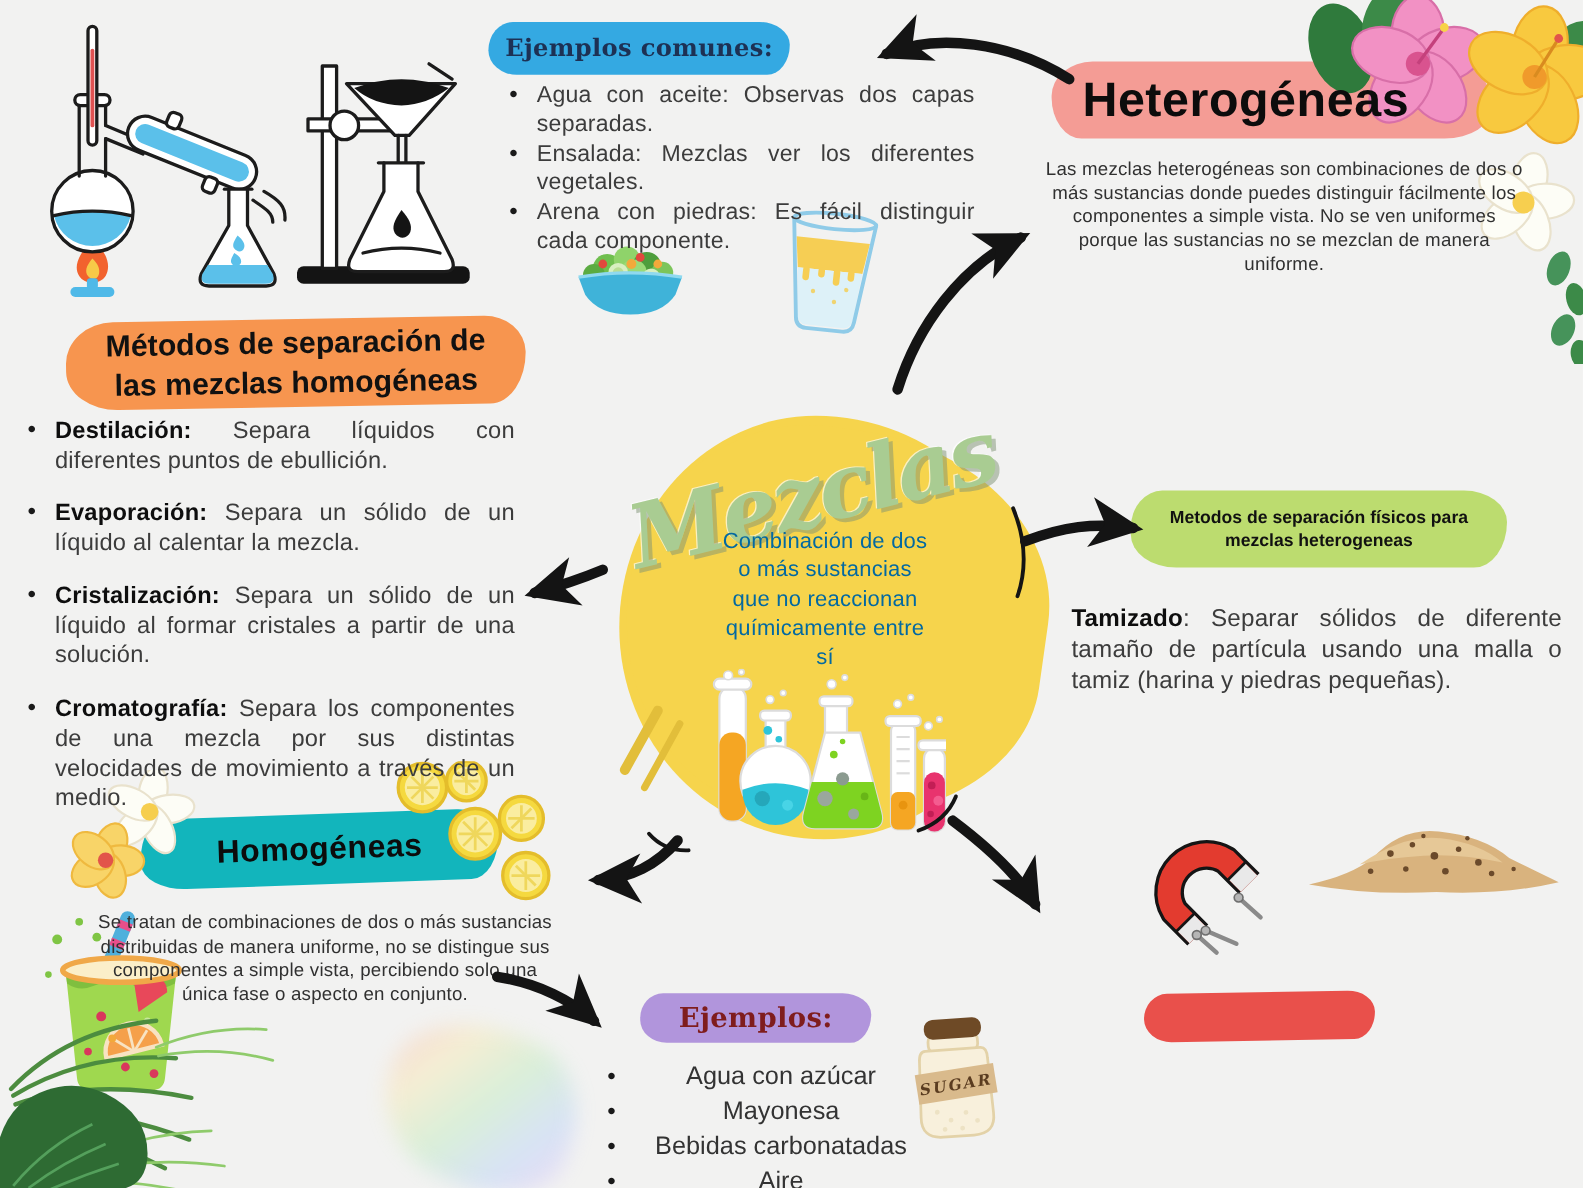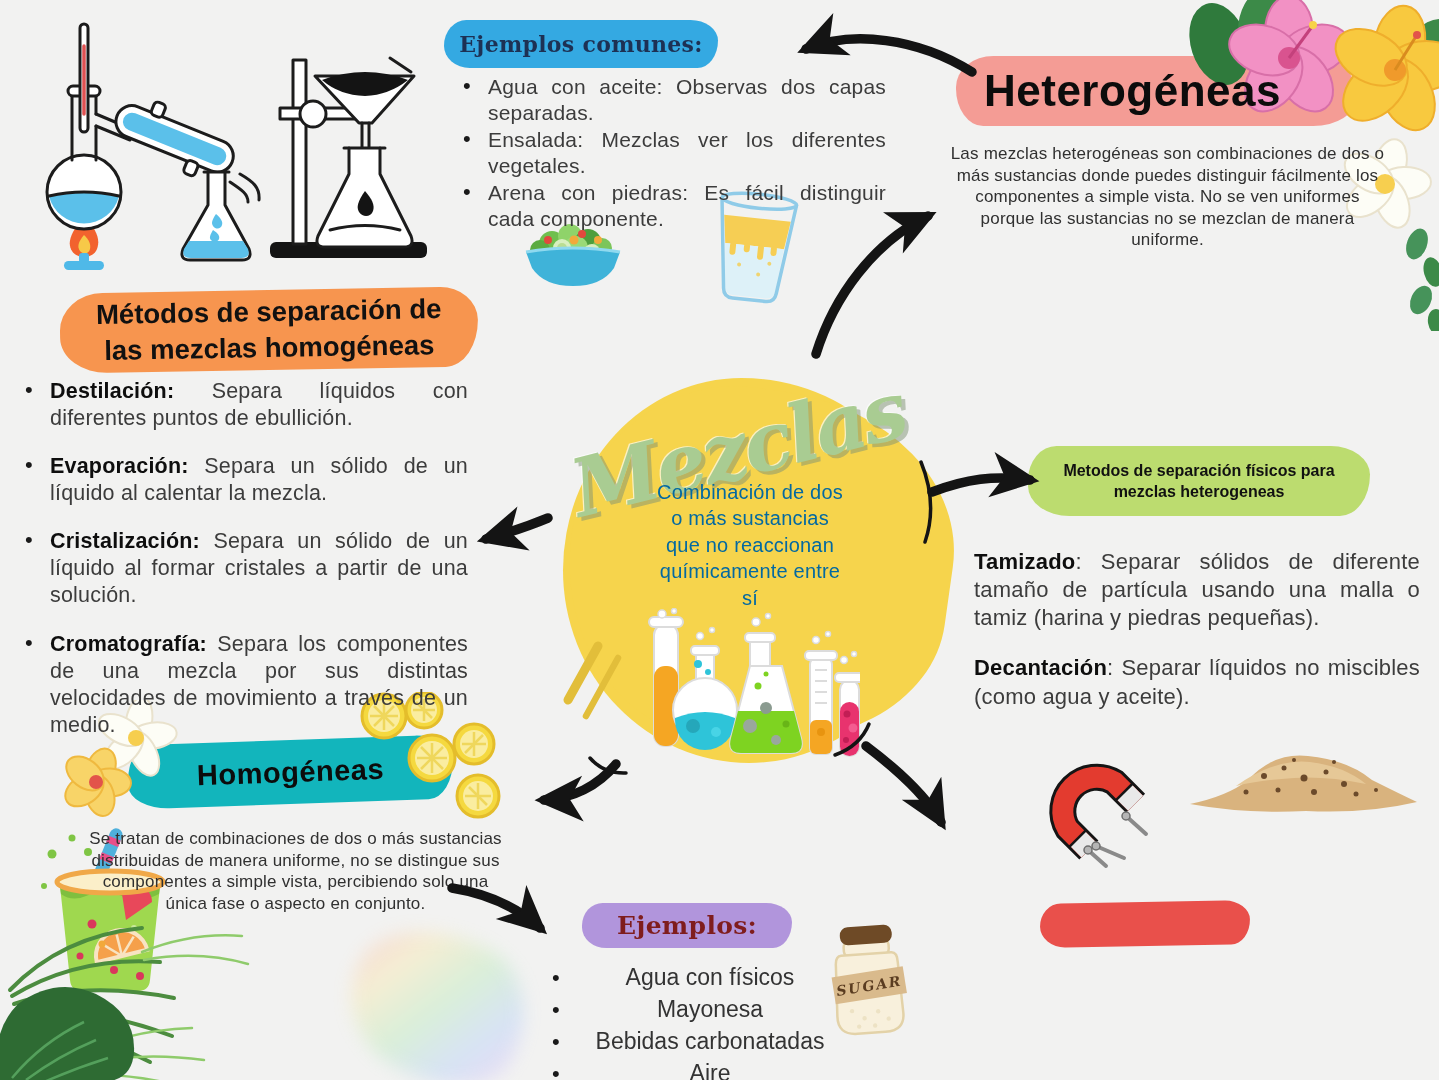--- a/index.html
+++ b/index.html
@@ -307,23 +307,20 @@
     </g>
   </svg>
 
   <div class="abs bubble bubble-green" style="left: 1028px; top: 446px; width: 342px; height: 70px; background-color: rgb(188, 220, 111);">
     <div class="title-md" style="font-size:16px;width:320px">Metodos de separación físicos para mezclas heterogeneas</div>
   </div>
 
   <div class="abs" style="left:974px;top:548px;width:446px;z-index:4">
     <p class="ritem" style="margin-top:0">
       <b>Tamizado</b><span>: Separar sólidos de diferente tamaño de partícula usando una malla o tamiz (harina y piedras pequeñas).</span>
-    </p>
-    <p class="ritem" style="margin-bottom:0">
-      <b>Decantación</b><span>: Separar líquidos no miscibles (como agua y aceite).</span>
     </p>
   </div>
 
   <div class="abs bubble bubble-teal" style="left: 128px; top: 740px; width: 325px; height: 64px; background-color: rgb(18, 181, 188);">
     <span style="font-weight:bold;font-size:29px;color:#0c0c0c;letter-spacing:.5px">Homogéneas</span>
   </div>
   <div class="abs para-center" style="left:88px;top:828px;width:415px">Se tratan de combinaciones de dos o más sustancias distribuidas de manera uniforme, no se distingue sus componentes a simple vista, percibiendo solo una única fase o aspecto en conjunto.</div>
 
   <svg class="abs deco" style="left:352px;top:692px" width="155" height="140" viewBox="0 0 155 140">
     <g>
@@ -453,21 +450,21 @@
 
   <div class="abs rainbow" style="left:348px;top:932px;width:180px;height:148px"></div>
 
   <div class="abs bubble bubble-purple" style="left: 582px; top: 903px; width: 210px; height: 45px; background-color: rgb(177, 149, 220);">
     <span class="serif-label" style="color:#7f1d1d;font-size:25px">Ejemplos:</span>
   </div>
 
   <ul class="abs plain" style="left:540px;top:964px">
     <li class="ej-li">
       <span class="bdot">•</span>
-      <span>Agua con físicos</span>
+      <span>Agua con azúcar</span>
     </li>
     <li class="ej-li">
       <span class="bdot">•</span>
       <span>Mayonesa</span>
     </li>
     <li class="ej-li">
       <span class="bdot">•</span>
       <span>Bebidas carbonatadas</span>
     </li>
     <li class="ej-li">

